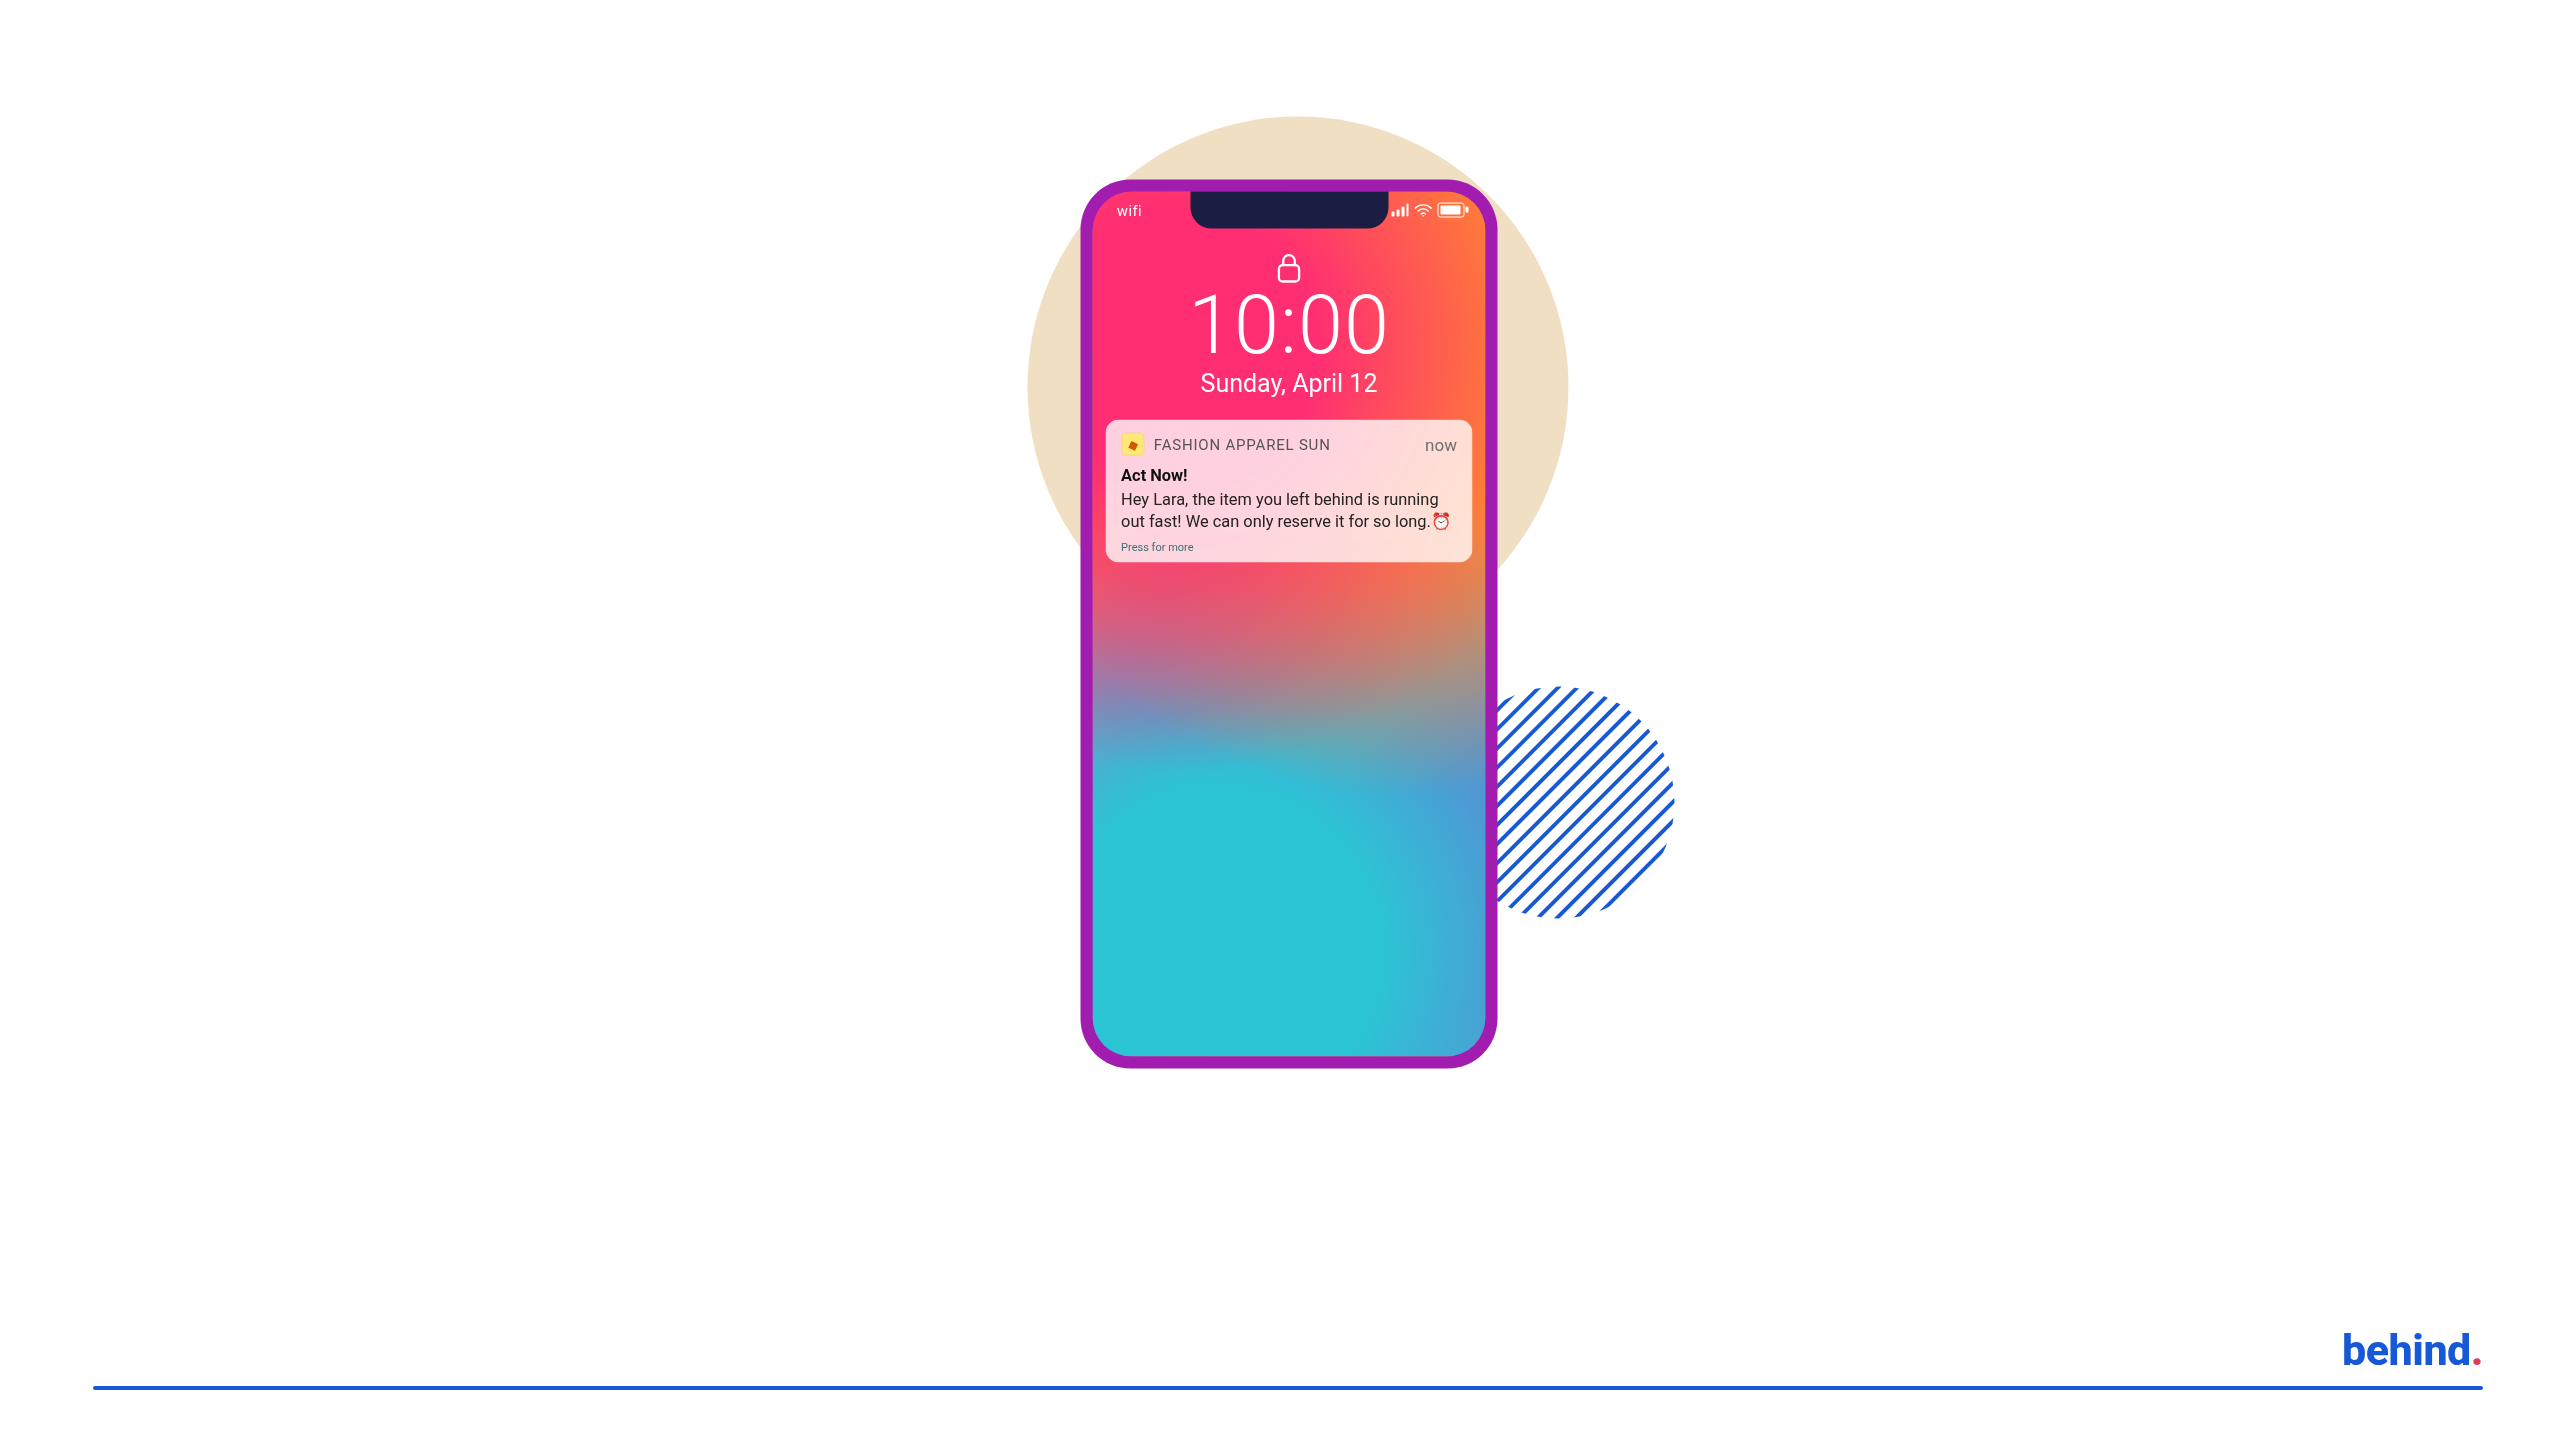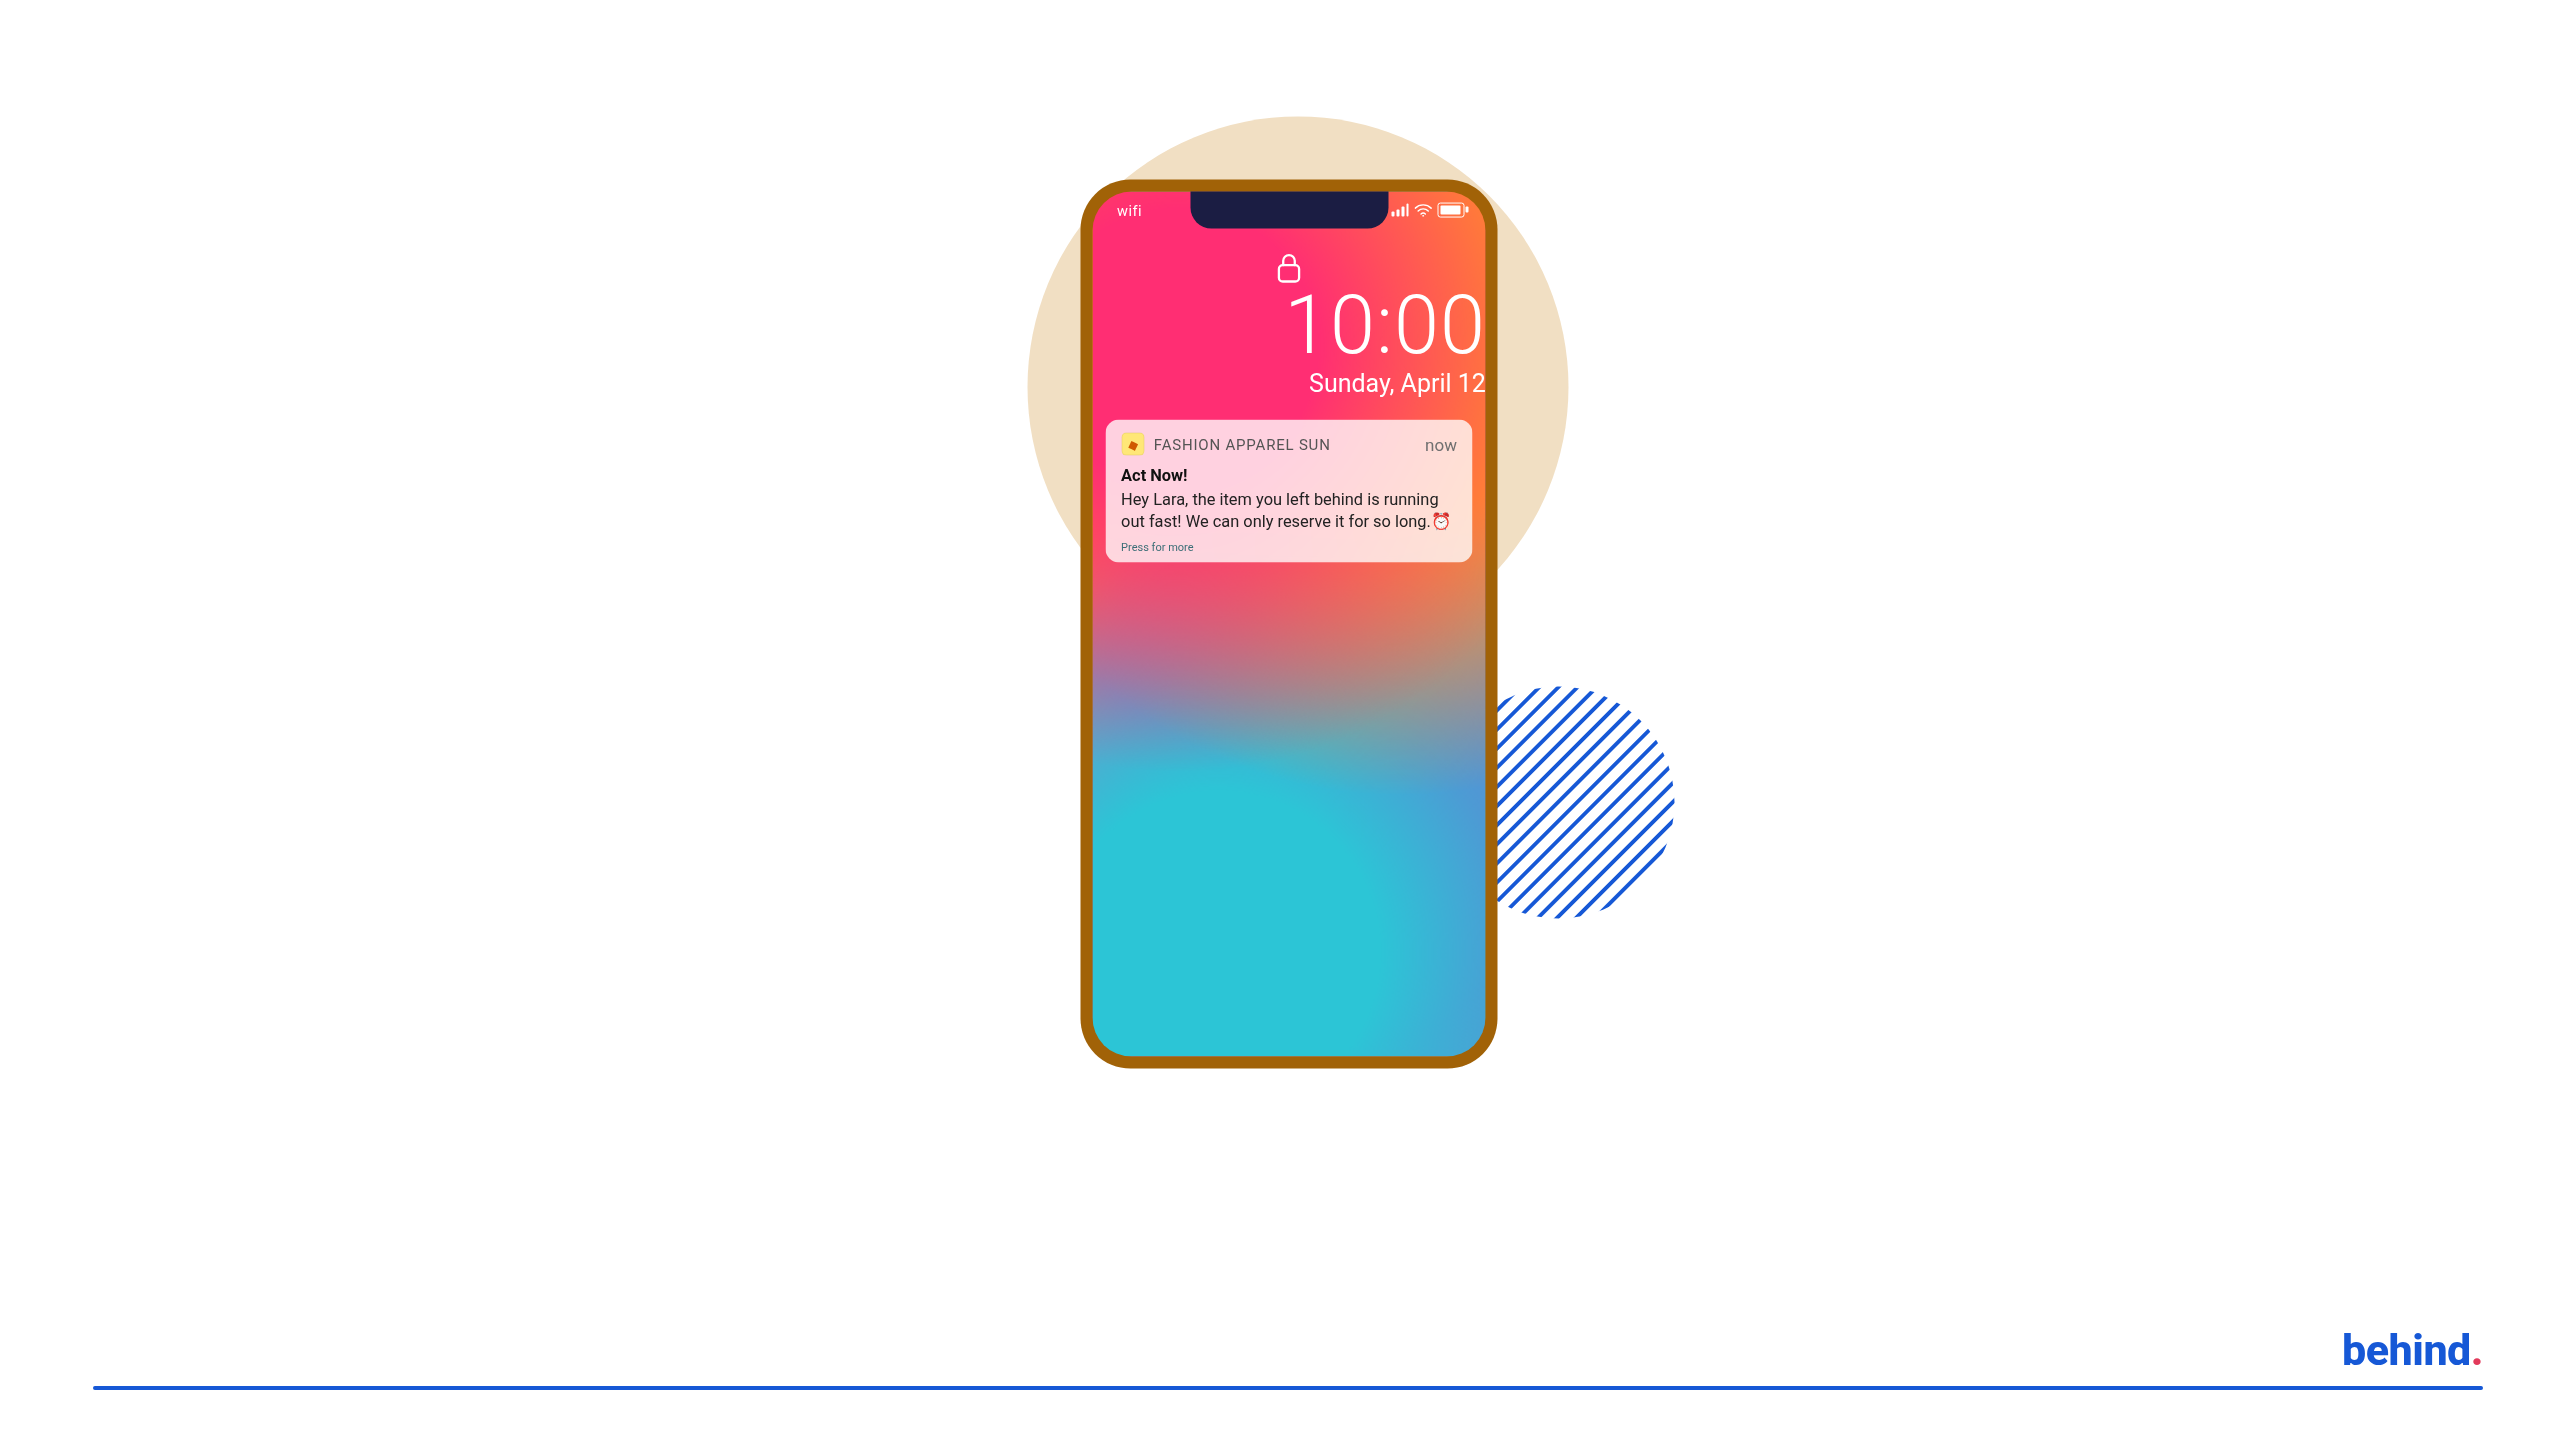--- a/index.html
+++ b/index.html
@@ -1,21 +1,21 @@
 <!DOCTYPE html>
 <html><head>
 <meta charset="utf-8">
 <style>
   html,body{margin:0;padding:0;width:2576px;height:1450px;background:#fff;font-family:-apple-system,BlinkMacSystemFont,'Segoe UI',Roboto,Helvetica,Arial,sans-serif;position:relative;overflow:hidden}
   .stage{position:absolute;left:50%;top:50%;transform:translate(-50%,-55%);width:1159px;height:1159px}
   .beige-circle{position:absolute;left:319px;top:29px;width:541px;height:541px;border-radius:50%;background:#f1dfc3}
   .blue-circle{position:absolute;left:734px;top:599px;width:232px;height:232px;border-radius:50%;overflow:hidden}
   .blue-circle svg{position:absolute;left:-9.7px;top:-9.7px}
   
-  .phone{position:absolute;left:372px;top:92px;width:417px;height:889px;background:#a16207;border-radius:50px;padding:11.6px;box-sizing:border-box}
+  .phone{position:absolute;left:372px;top:92px;width:417px;height:889px;background:#a21caf;border-radius:50px;padding:11.6px;box-sizing:border-box}
   .screen{position:relative;width:100%;height:100%;border-radius:39px;overflow:hidden;
     background:
       radial-gradient(circle at 22% 18%, #ff2e73 0%, #ff2e73 18%, rgba(255,46,115,0) 55%),
       radial-gradient(circle at 78% 18%, #ff9f1e 0%, #ff9f1e 22%, rgba(255,159,30,0) 58%),
       radial-gradient(circle at 32% 88%, #2cc5d6 0%, #2cc5d6 20%, rgba(44,197,214,0) 55%),
       radial-gradient(circle at 72% 82%, #736ad2 0%, #736ad2 18%, rgba(115,106,210,0) 55%),
       radial-gradient(circle at 50% 55%, #c94fae 0%, #c94fae 12%, rgba(201,79,174,0) 48%),
       linear-gradient(135deg,#ff5a3c 0%, #ff8a3a 28%, #d56cb2 45%, #6f8bd6 62%, #3ec8d4 85%);
   }
   .notch{position:absolute;top:-1.9px;left:50%;transform:translateX(-50%);width:198px;height:39px;background:#1b1d43;border-bottom-left-radius:21px;border-bottom-right-radius:21px;z-index:5}
@@ -24,21 +24,21 @@
   .status-right{position:absolute;right:21px;top:5.8px;display:flex;align-items:center;gap:5.8px}
   .signal-icon{display:inline-flex;align-items:flex-end;gap:1.9px;height:13.5px}
   .signal-icon span{width:2.9px;background:#fff;border-radius:1px}
   .signal-icon span:nth-child(1){height:4.8px}.signal-icon span:nth-child(2){height:7.7px}.signal-icon span:nth-child(3){height:10.6px}.signal-icon span:nth-child(4){height:13.5px}
   .wifi-icon svg{display:block}
   .battery-icon{width:25px;height:12.6px;border:1.4px solid #fff;border-radius:2.9px;position:relative}
   .battery-icon::after{content:"";position:absolute;right:-4.8px;top:2.9px;width:2.9px;height:5.8px;background:#fff;border-radius:1px}
   .battery-icon .fill{position:absolute;left:1.4px;top:1.4px;bottom:1.4px;width:80%;background:#fff;border-radius:1px}
   .lock-area{position:absolute;top:60px;left:0;right:0;text-align:center;color:#fff;z-index:3}
   .lock-area svg{display:block;margin:0 auto}
-  .clock{position:absolute;top:93px;left:0;right:0;text-align:right;color:#fff;z-index:3}
+  .clock{position:absolute;top:93px;left:0;right:0;text-align:center;color:#fff;z-index:3}
   .clock .time{font-size:81px;font-weight:300;line-height:1;letter-spacing:1px}
   .clock .date{font-size:25px;margin-top:3.9px;font-weight:400}
   
   .notif{position:absolute;left:13.5px;right:13.5px;top:228px;background:rgba(255,255,255,.78);backdrop-filter:blur(3.9px);border-radius:13.5px;padding:13.5px 15.5px 9.7px;color:#2a2a2a;z-index:4}
   .notif-header{display:flex;align-items:center;gap:9.7px}
   .app-icon{width:21px;height:21px;border-radius:4.8px;background:#ffe777;display:flex;align-items:center;justify-content:center;border:1px solid rgba(0,0,0,.06)}
   .app-icon span{transform:rotate(-20deg);font-size:13.5px;color:#d05a00}
   .app-name{font-size:15px;letter-spacing:0.8px;color:#555;text-transform:uppercase}
   .notif-time{margin-left:auto;font-size:17px;color:#707070}
   .notif-title{margin-top:9.7px;font-weight:700;font-size:16.4px;color:#111}

